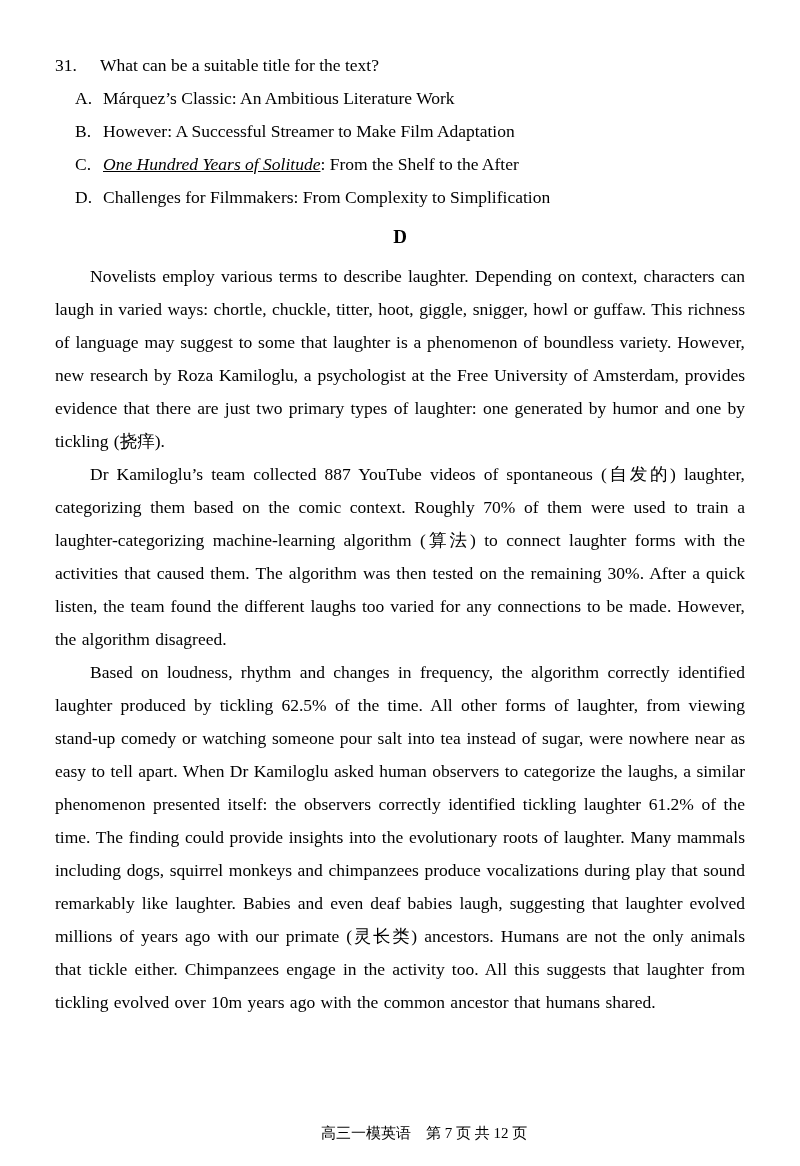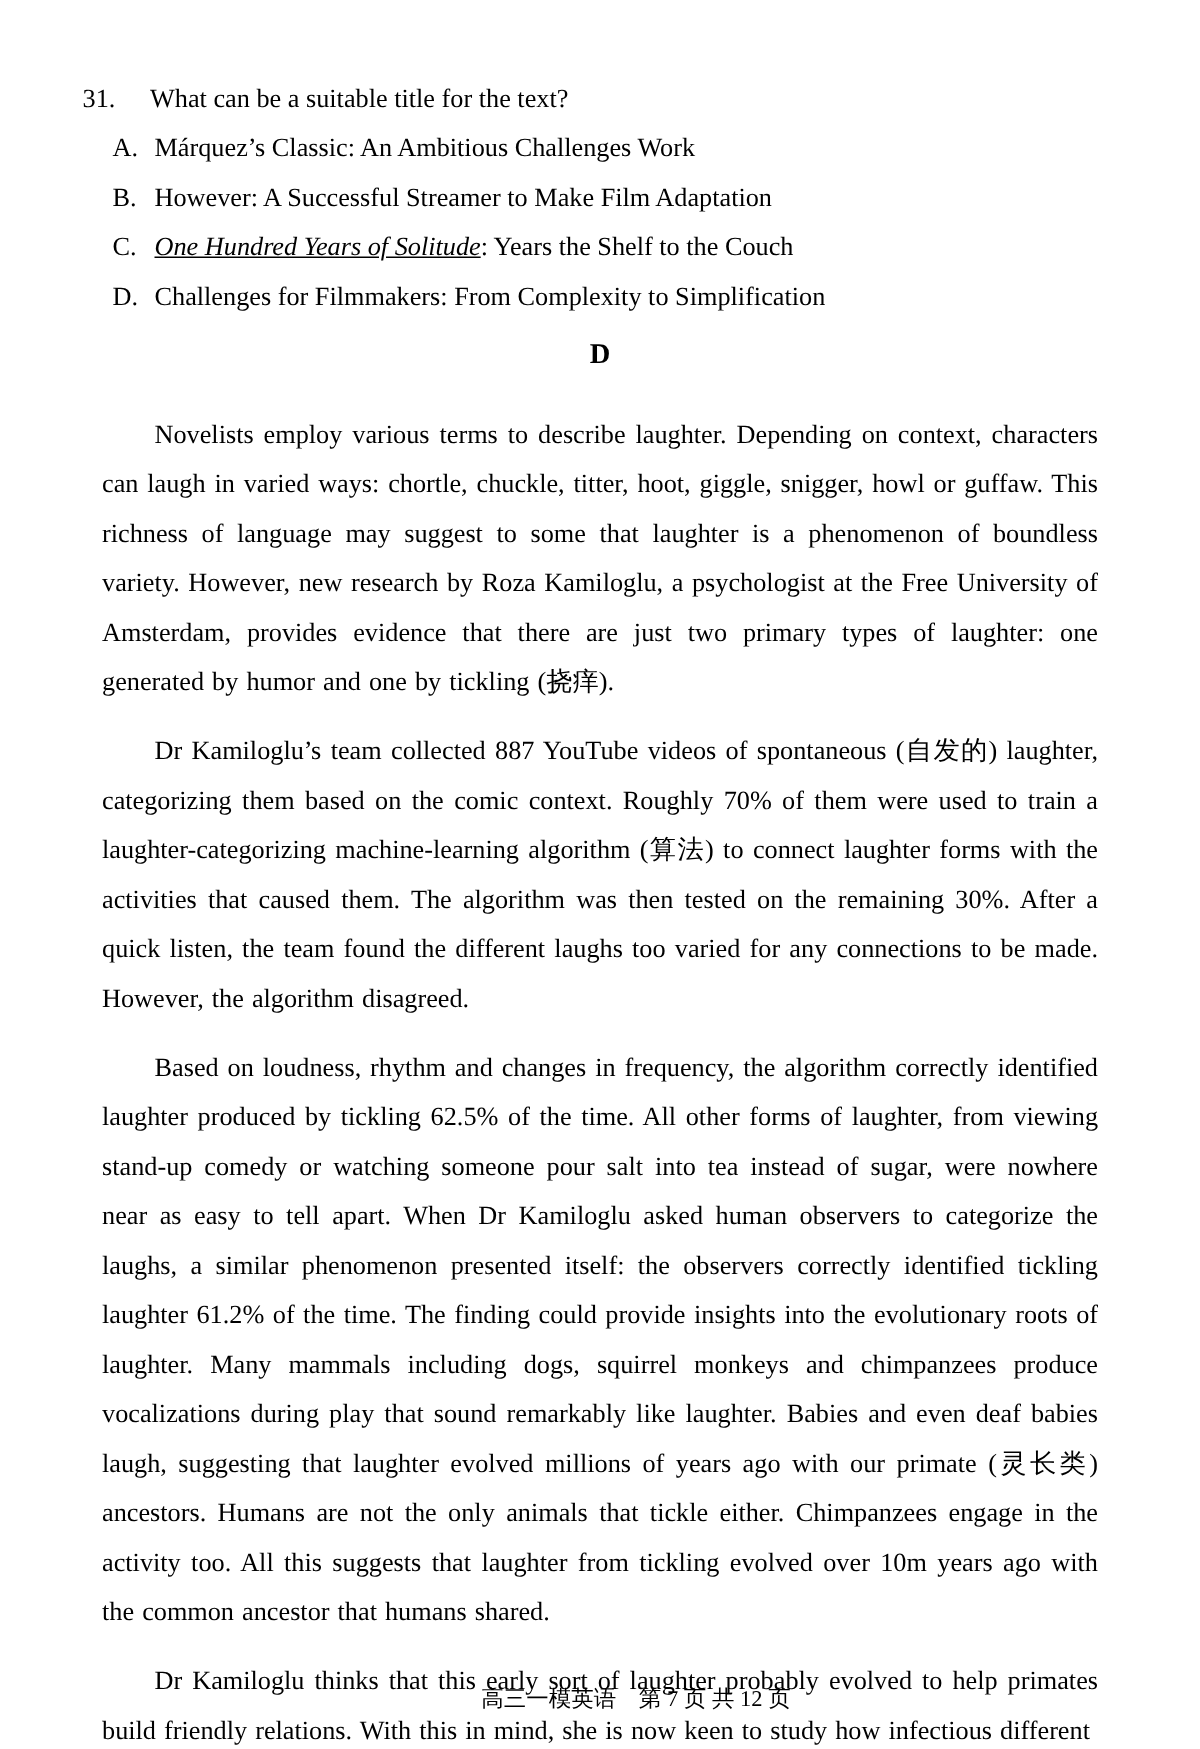--- a/index.html
+++ b/index.html
@@ -22,21 +22,21 @@
   .opt-text { flex: 1; }
   .opt-text i { font-style: italic; text-decoration: underline; }
   .section-heading {
     height: 46px;
     line-height: 46px;
     text-align: center;
     font-weight: bold;
     font-size: 19px;
   }
   .para {
-    margin: 13px;
+    margin: 0;
     line-height: 33px;
     text-align: justify;
     text-indent: 2em;
     word-spacing: 1px;
   }
   .footer {
     position: absolute;
     bottom: 24px;
     left: 0;
     width: 100%;
@@ -52,41 +52,40 @@
 <div class="page">
   <div class="content">
 
     <div class="q-line">
       <span class="q-num">31.</span>
       <span class="q-stem">What can be a suitable title for the text?</span>
     </div>
 
     <div class="option">
       <span class="opt-label">A.</span>
-      <span class="opt-text"><i></i><span>Márquez’s Classic: An Ambitious Challenges Work</span></span>
+      <span class="opt-text"><i></i><span>Márquez’s Classic: An Ambitious Literature Work</span></span>
     </div>
 
     <div class="option">
       <span class="opt-label">B.</span>
       <span class="opt-text"><i></i><span>However: A Successful Streamer to Make Film Adaptation</span></span>
     </div>
 
     <div class="option">
       <span class="opt-label">C.</span>
-      <span class="opt-text"><i>One Hundred Years of Solitude</i><span>: Years the Shelf to the Couch</span></span>
+      <span class="opt-text"><i>One Hundred Years of Solitude</i><span>: From the Shelf to the After</span></span>
     </div>
 
     <div class="option">
       <span class="opt-label">D.</span>
       <span class="opt-text"><i></i><span>Challenges for Filmmakers: From Complexity to Simplification</span></span>
     </div>
 
     <div class="section-heading">D</div>
 
     <p class="para">Novelists employ various terms to describe laughter. Depending on context, characters can laugh in varied ways: chortle, chuckle, titter, hoot, giggle, snigger, howl or guffaw. This richness of language may suggest to some that laughter is a phenomenon of boundless variety. However, new research by Roza Kamiloglu, a psychologist at the Free University of Amsterdam, provides evidence that there are just two primary types of laughter: one generated by humor and one by tickling (挠痒).</p>
     <p class="para">Dr Kamiloglu’s team collected 887 YouTube videos of spontaneous (自发的) laughter, categorizing them based on the comic context. Roughly 70% of them were used to train a laughter-categorizing machine-learning algorithm (算法) to connect laughter forms with the activities that caused them. The algorithm was then tested on the remaining 30%. After a quick listen, the team found the different laughs too varied for any connections to be made. However, the algorithm disagreed.</p>
     <p class="para">Based on loudness, rhythm and changes in frequency, the algorithm correctly identified laughter produced by tickling 62.5% of the time. All other forms of laughter, from viewing stand-up comedy or watching someone pour salt into tea instead of sugar, were nowhere near as easy to tell apart. When Dr Kamiloglu asked human observers to categorize the laughs, a similar phenomenon presented itself: the observers correctly identified tickling laughter 61.2% of the time. The finding could provide insights into the evolutionary roots of laughter. Many mammals including dogs, squirrel monkeys and chimpanzees produce vocalizations during play that sound remarkably like laughter. Babies and even deaf babies laugh, suggesting that laughter evolved millions of years ago with our primate (灵长类) ancestors. Humans are not the only animals that tickle either. Chimpanzees engage in the activity too. All this suggests that laughter from tickling evolved over 10m years ago with the common ancestor that humans shared.</p>
-    <p class="para">Dr Kamiloglu thinks that this early sort of laughter probably evolved to help primates build friendly relations. With this in mind, she is now keen to study how infectious different</p>
 
   </div>
 
   <div class="footer">高三一模英语　第 7 页 共 12 页</div>
 </div>
 
 </body></html>

